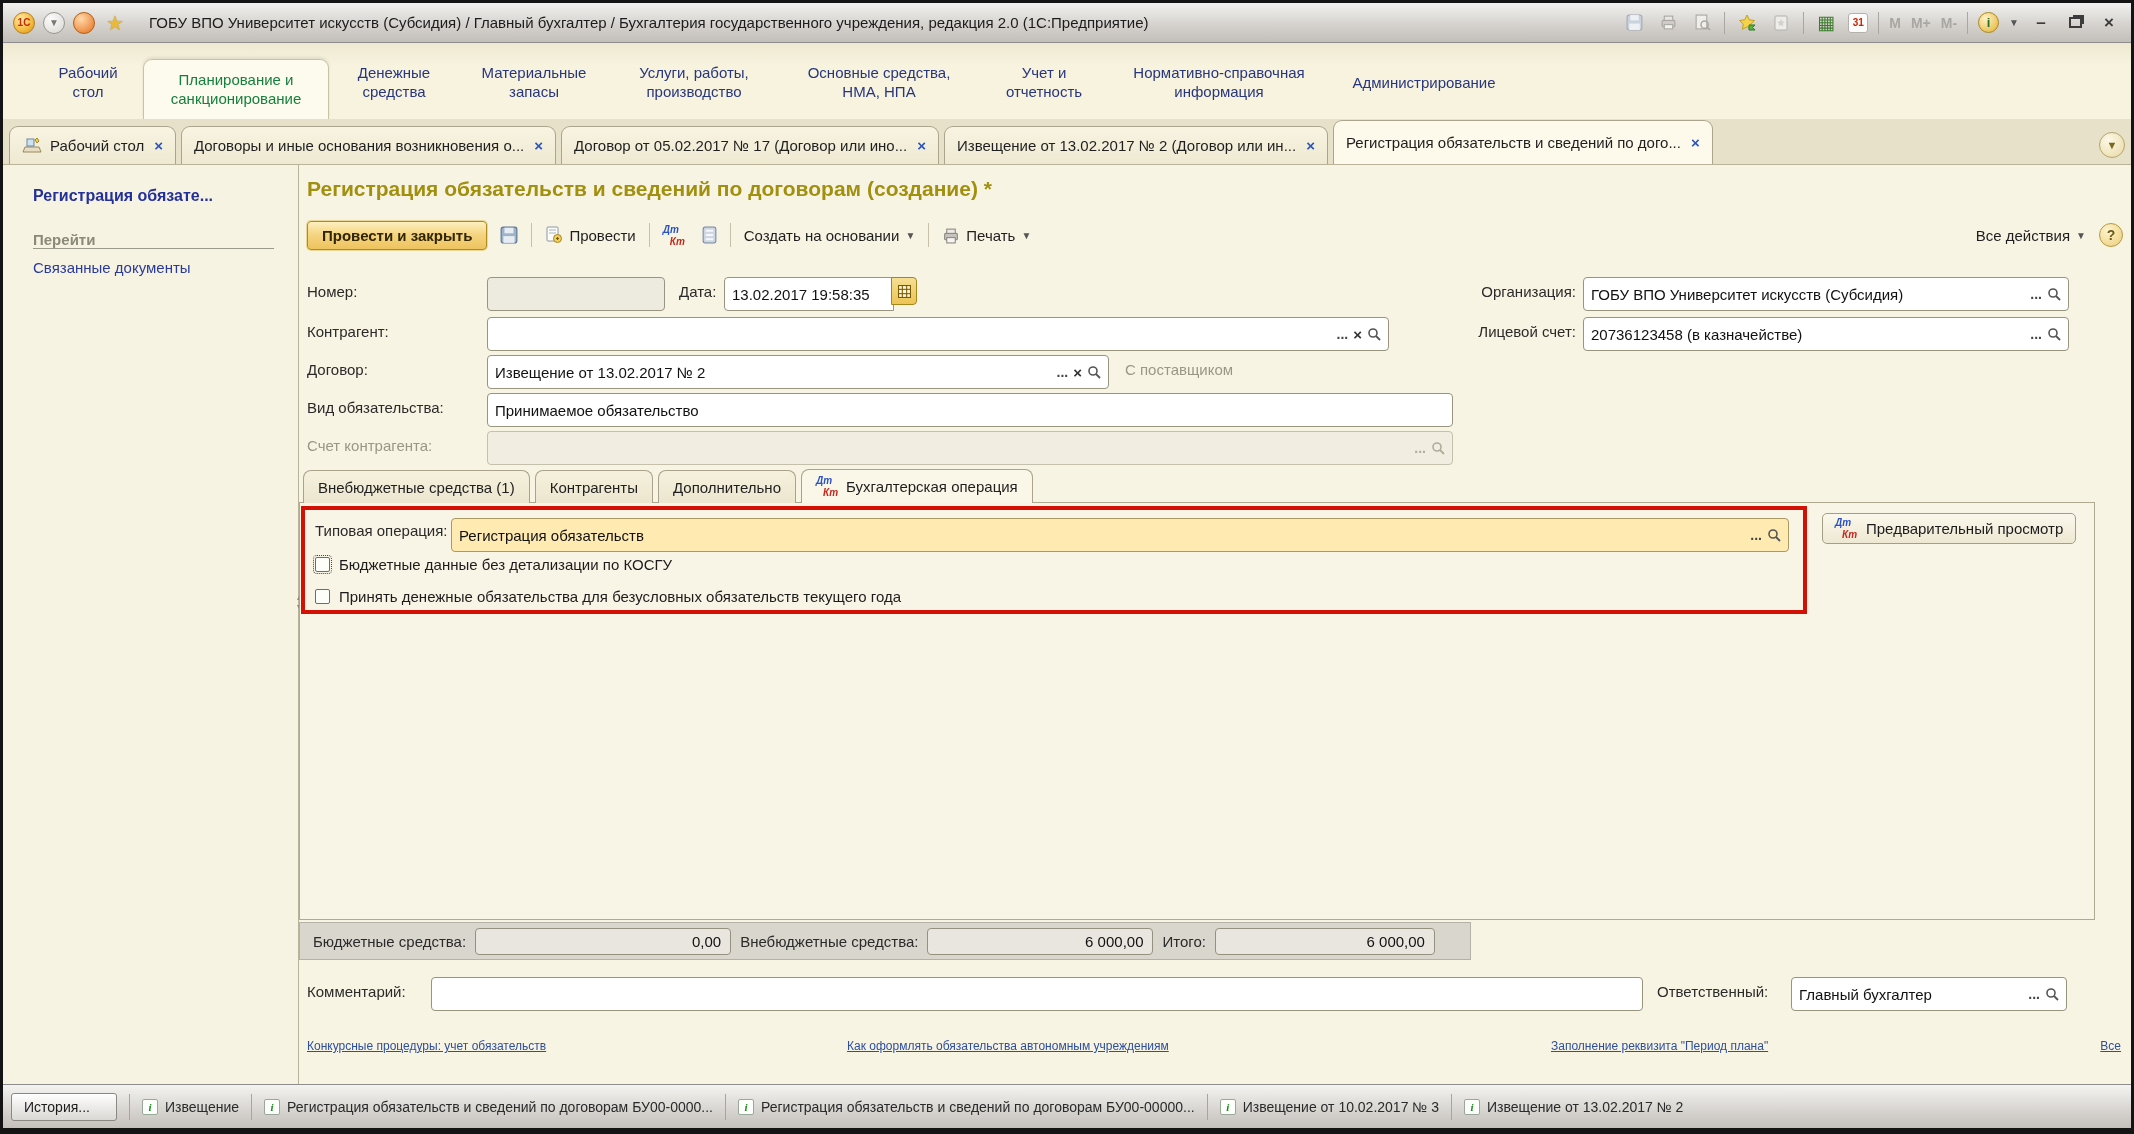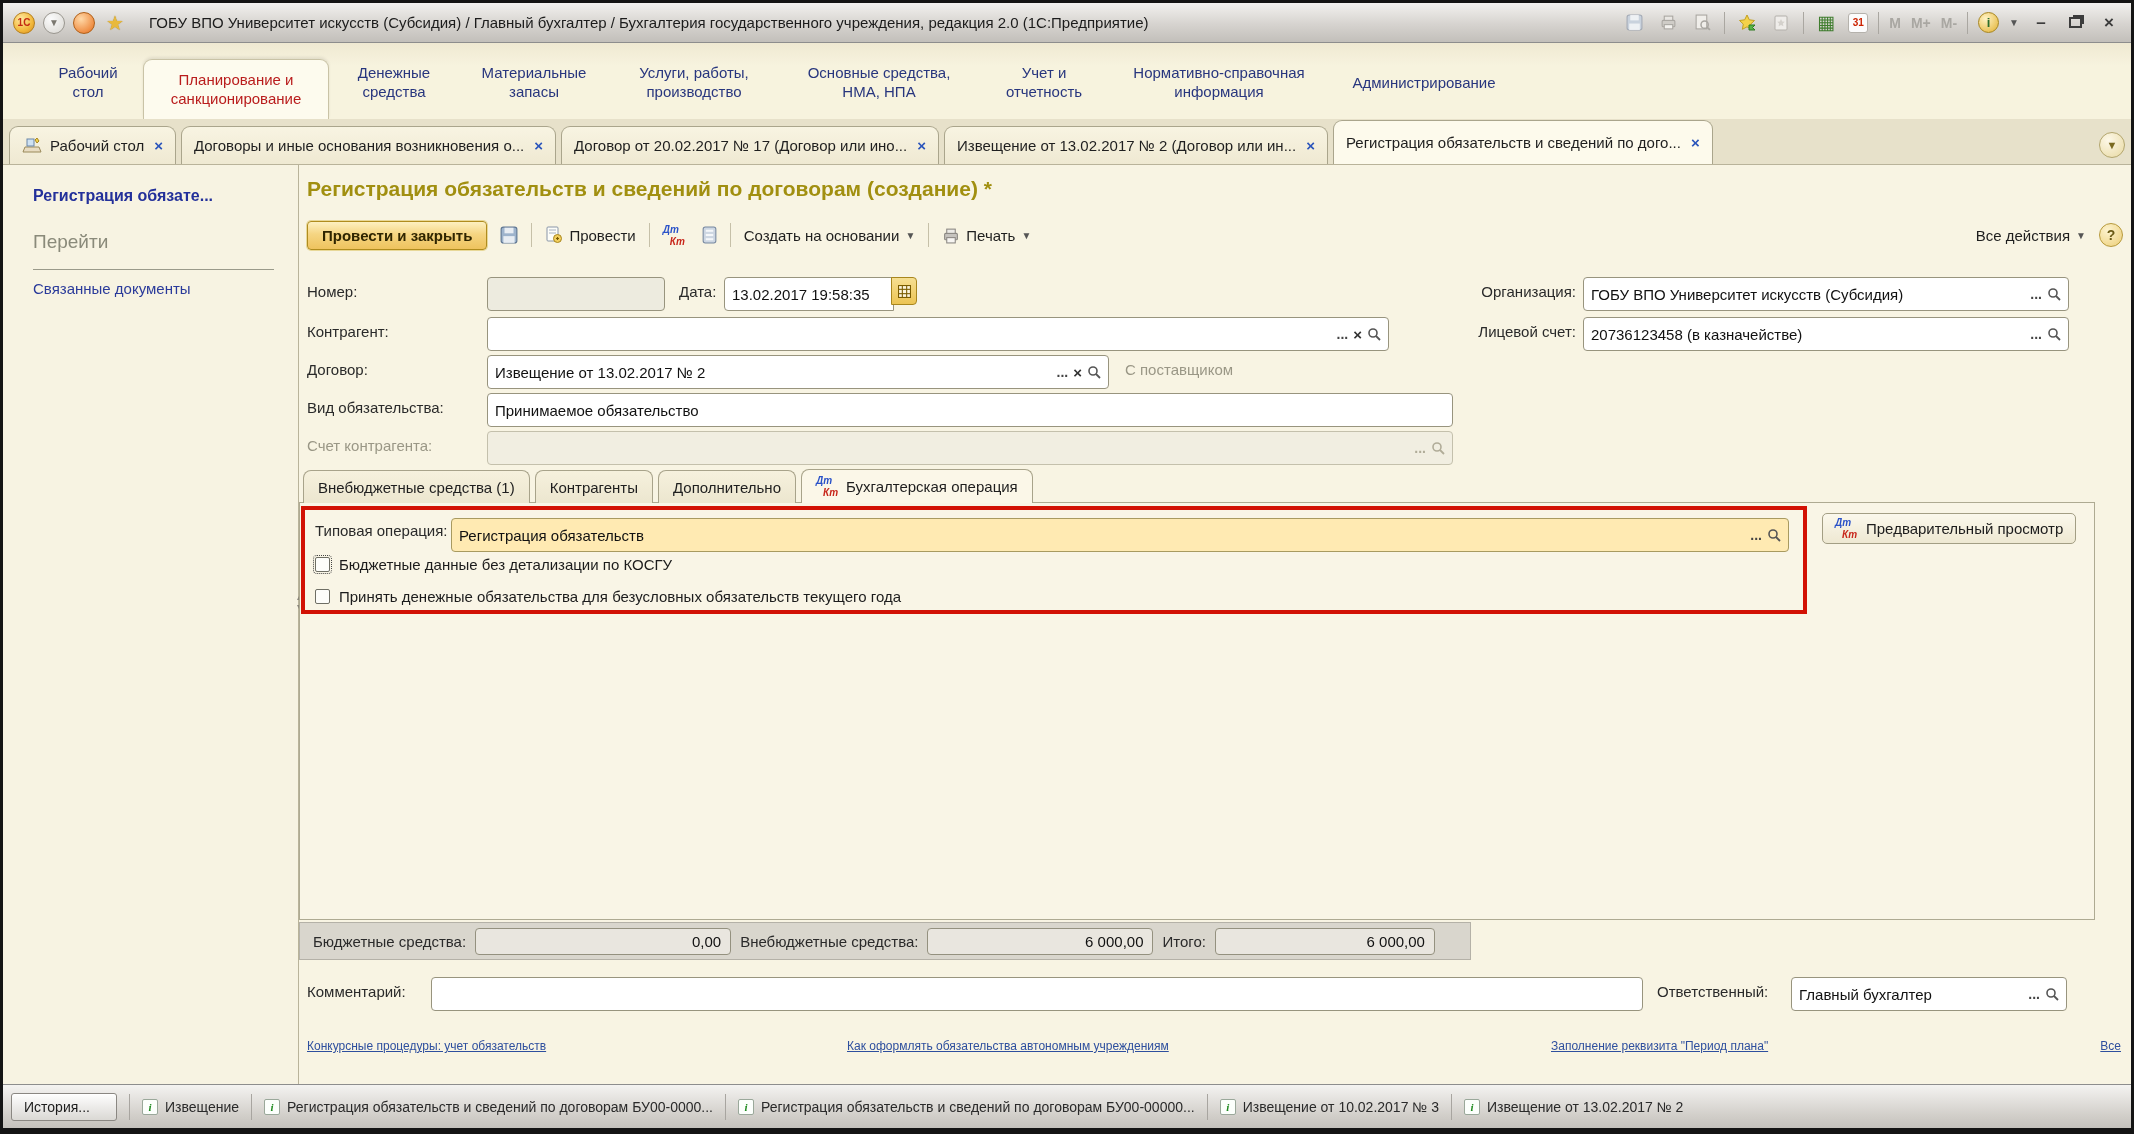--- a/index.html
+++ b/index.html
@@ -20,35 +20,35 @@
   .calcico { color:#3f7d2e; font-size:19px; }
   .calico { width:20px; height:20px; border:1px solid #b5b2ac; border-radius:3px; background:#fcfcfc; color:#cc2200; font-size:10px; font-weight:bold; display:inline-flex; align-items:center; justify-content:center; }
   .infoico { width:21px; height:21px; border-radius:50%; background:radial-gradient(circle at 35% 30%,#fff3c4,#edcininvalid 60%, #e2b132); background:radial-gradient(circle at 35% 30%,#fff3c4,#e2b132); border:1px solid #a8861e; color:#2c6e2c; font-weight:bold; font-size:13px; display:inline-flex; align-items:center; justify-content:center; }
   .winctl { color:#3c3c3c; font-weight:bold; font-size:17px; width:24px; text-align:center; }
   .restore-gl { width:13px; height:11px; border:2px solid #3c3c3c; box-shadow:3px -3px 0 -1px #3c3c3c; display:inline-block; }
   .caret { font-size:10px; color:#555; }
 
   
   .sections { height:76px; flex:0 0 76px; background:linear-gradient(#efe9d2,#f7f3de 30%); display:flex; align-items:stretch; padding:4px 0 0 30px; }
   .sec-item { display:flex; align-items:center; justify-content:center; text-align:center; padding:0 18px; font-size:15px; color:#28367e; line-height:1.25; cursor:pointer; white-space:pre-line; }
-  .sec-item.active { background:#fdfbee; border:1px solid #c9c3a6; border-bottom:none; border-radius:9px 9px 0 0; box-shadow:0 -2px 3px rgba(0,0,0,.08); color:#b91c1c;margin-top:12px; }
+  .sec-item.active { background:#fdfbee; border:1px solid #c9c3a6; border-bottom:none; border-radius:9px 9px 0 0; box-shadow:0 -2px 3px rgba(0,0,0,.08); color:#15803d;margin-top:12px; }
 
   
   .tabbar { height:46px; flex:0 0 46px; background:#e7e1ca; display:flex; align-items:flex-end; padding:0 6px; border-bottom:1px solid #b9b39a; }
   .mtab { height:38px; background:linear-gradient(#f8f4e2,#efe9d2); border:1px solid #aaa58c; border-bottom:none; border-radius:9px 9px 0 0; margin-right:5px; display:flex; align-items:center; padding:0 12px; font-size:15px; color:#1f1f1f; white-space:nowrap; cursor:pointer; }
   .mtab.active { height:44px; background:#fdfaec; font-size:15px; }
   .tclose { color:#2b55bb; font-weight:900; margin-left:10px; font-size:15px; cursor:pointer; }
   .deskico { width:20px; height:18px; margin-right:8px; display:inline-block; }
   .tab-nav { margin-left:auto; margin-bottom:6px; width:26px; height:26px; border-radius:50%; background:radial-gradient(circle at 35% 30%,#fdf8e8,#e8d9a2); border:1px solid #b3a66e; color:#7a6a20; display:flex; align-items:center; justify-content:center; font-size:11px; cursor:pointer; }
 
   
   .content { flex:1; display:flex; min-height:0; }
   .sidebar { width:296px; flex:0 0 296px; border-right:1px solid #b9b39a; padding:22px 10px 0 30px; position:relative; }
   .sb-title { font-size:16px; font-weight:bold; color:#23309a; margin-bottom:26px; }
-  .sb-navhdr { font-size:19px; font-weight:normal; color:#8a8a7a; padding-bottom:16px; border-bottom:1px solid #9a9a8a; margin-right:14px; }
+  .sb-navhdr { font-size:15px; font-weight:bold; color:#8a8a7a; padding-bottom:0; border-bottom:1px solid #9a9a8a; margin-right:14px; }
   .sb-link { margin-top:10px; font-size:15px; color:#2a3a9a; cursor:pointer; }
   .main { flex:1; position:relative; background:#f8f4e3; }
   .abs { position:absolute; }
 
   .page-title { font-size:21px; color:#a18f10; font-weight:bold; white-space:nowrap; }
 
   
   .toolbar { display:flex; align-items:center; gap:9px; height:36px; }
   .btn-gold { background:linear-gradient(#fdf0c0,#f5d582 45%,#eec35e); border:1px solid #b08c1e; border-radius:4px; box-shadow:0 0 0 1px #e8d898; padding:5px 14px; font-size:15px; font-weight:bold; color:#2f2500; cursor:pointer; }
   .tbtn { display:inline-flex; align-items:center; gap:6px; font-size:15px; color:#1e1e1e; padding:4px 4px; cursor:pointer; border-radius:3px; }
@@ -184,21 +184,21 @@
           </svg>
         </span>
       <span>Рабочий стол</span>
       <span class="tclose">×</span>
     </div>
     <div class="mtab">
       <span>Договоры и иные основания возникновения о...</span>
       <span class="tclose">×</span>
     </div>
     <div class="mtab">
-      <span>Договор от 20.02.2017 № 17 (Договор или ино...</span>
+      <span>Договор от 05.02.2017 № 17 (Договор или ино...</span>
       <span class="tclose">×</span>
     </div>
     <div class="mtab">
       <span>Извещение от 13.02.2017 № 2 (Договор или ин...</span>
       <span class="tclose">×</span>
     </div>
     <div class="mtab active">
       <span>Регистрация обязательств и сведений по дого...</span>
       <span class="tclose">×</span>
     </div>

